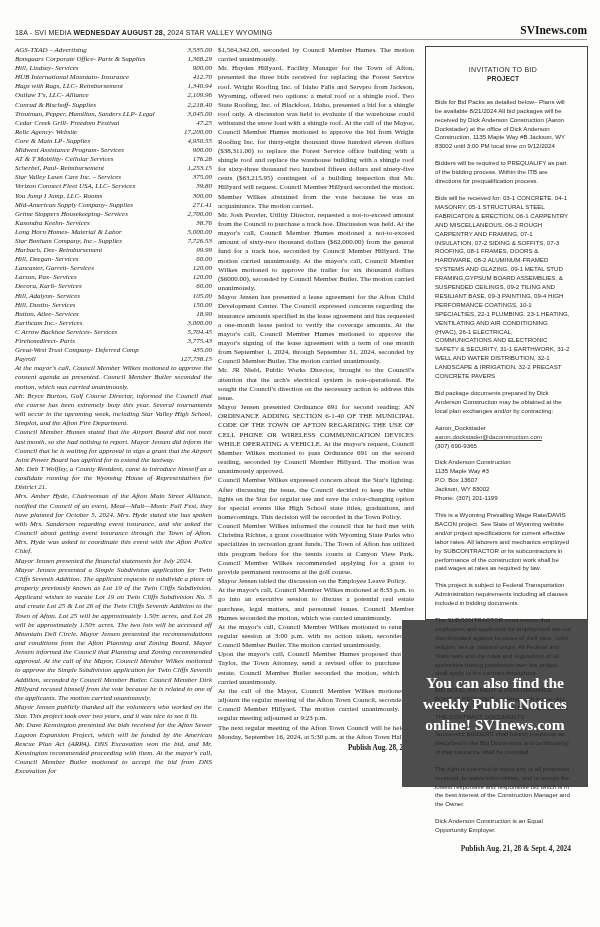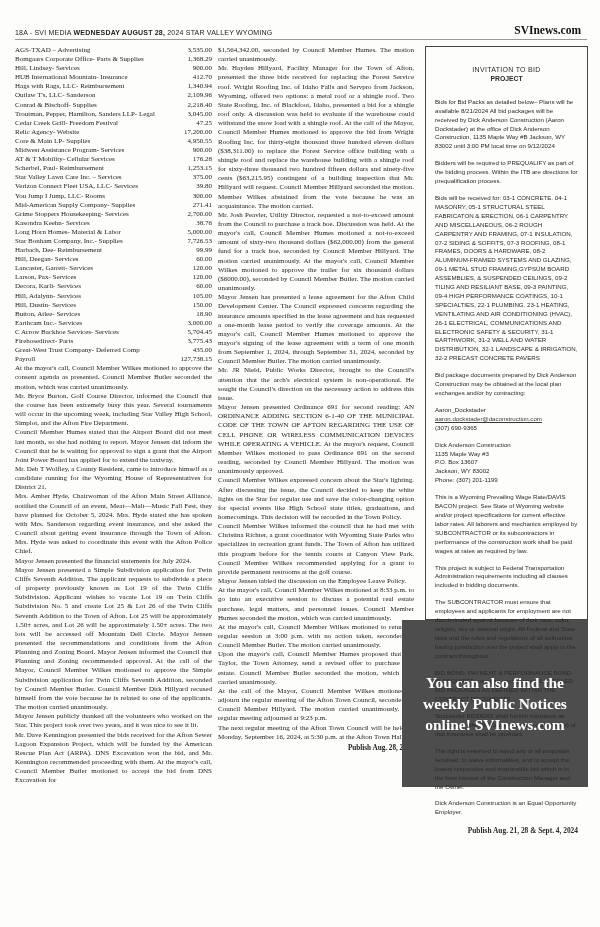--- a/index.html
+++ b/index.html
@@ -4,44 +4,44 @@
 <style>
   * { margin:0; padding:0; box-sizing:border-box; }
   html,body { background:#e8e8e8; }
   .page {
     position:relative; width:600px; height:927px; margin:0 auto;
     background:#fdfdfc; color:#1c1c1c; overflow:hidden;
     font-family:"Liberation Serif", serif;
   }
   .masthead {
     display:flex; justify-content:space-between; align-items:flex-end;
-    padding:24px 19px 3px 15px;
+    padding:24px 13px 3px 15px;
   }
   .masthead-left { font-family:"Liberation Sans", sans-serif; font-size:7px; letter-spacing:.2px; color:#222; }
   .masthead-left .b { font-weight:bold; }
   .site { font-family:"Liberation Serif", serif; font-weight:bold; font-size:11.5px; color:#111; }
   .rule { border-top:1px solid #999; margin:0 13px 6px 15px; }
 
   .columns { display:flex; padding:0 12px 0 15px; }
   .col { text-align:justify; }
-  .col-left  { width:197px; margin-right:6px; }
+  .col-left  { width:197px; margin-right:6px;font-style:italic; }
   .col-mid   { width:196px; margin-right:11px; }
   .col-right { width:163px; }
 
   .exp-row { display:flex; justify-content:space-between; white-space:nowrap;
              font-size:7px; line-height:9.1px; overflow:hidden; }
   .exp-name { overflow:hidden; }
   .exp-amt { padding-left:4px; }
 
   .para { font-size:7px; line-height:9.15px; text-align:justify; }
   .sig-line { font-size:7px; line-height:9.3px; text-align:left; }
   .publish { font-size:7.2px; font-weight:bold; text-align:right; margin-top:2px; }
 
   .bid-box {
-    border:1.2px solid #444; padding:9px 9px 6px 9px; height:574px;
+    border:1.2px solid #444; padding:9px 16px 6px 9px; height:574px;
     font-family:"Liberation Sans", sans-serif; font-size:6.15px; line-height:8.9px;
     color:#2a2a2a; text-align:left;
   }
   .bid-title { text-align:center; font-size:7px; letter-spacing:.3px; margin-top:10px; }
   .bid-subtitle { text-align:center; font-size:6.8px; font-weight:bold; margin-bottom:14px; }
   .bid-para { margin-bottom:8px; }
   .contact-line { line-height:8.9px; }
   .contact-gap { height:8px; }
   .email { text-decoration:underline; color:#3a3a3a; }
   .bid-publish { font-family:"Liberation Serif", serif; font-weight:bold; font-size:7.4px;
@@ -86,21 +86,21 @@
         </div>
           <div class="exp-row">
           <span class="exp-name">HUB International Mountain- Insurance</span>
           <span class="exp-amt">412.70</span>
         </div>
           <div class="exp-row">
           <span class="exp-name">Hags with Rags, LLC- Reimbursement</span>
           <span class="exp-amt">1,340.94</span>
         </div>
           <div class="exp-row">
-          <span class="exp-name">Outlaw T's, LLC- Sanderson</span>
+          <span class="exp-name">Outlaw T's, LLC- Alliance</span>
           <span class="exp-amt">2,109.96</span>
         </div>
           <div class="exp-row">
           <span class="exp-name">Conrad &amp; Bischoff- Supplies</span>
           <span class="exp-amt">2,218.40</span>
         </div>
           <div class="exp-row">
           <span class="exp-name">Troutman, Pepper, Hamilton, Sanders LLP- Legal</span>
           <span class="exp-amt">3,045.00</span>
         </div>

